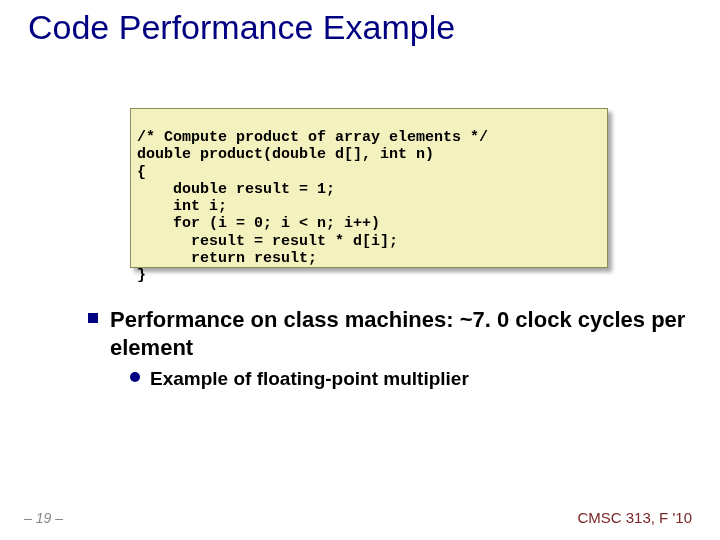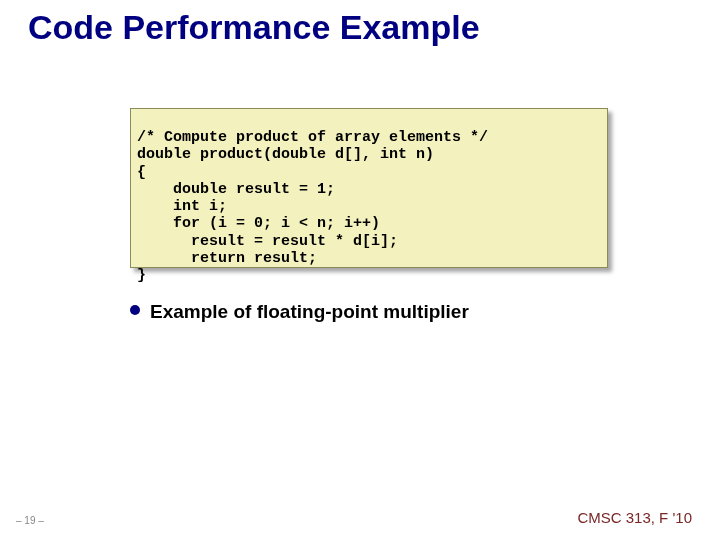--- a/index.html
+++ b/index.html
@@ -15,21 +15,21 @@
     position: relative;
     width: 720px;
     height: 540px;
     box-sizing: border-box;
   }
   .title {
     position: absolute;
     top: 8px;
     left: 28px;
     font-size: 34px;
-    font-weight: bold;
+    font-weight: normal;
     color: #000080;
   }
   .codebox {
     position: absolute;
     top: 108px;
     left: 130px;
     width: 478px;
     height: 160px;
     background: #f3f1bd;
     border: 1px solid #8a8a5a;
@@ -79,24 +79,25 @@
     position: absolute;
     left: 0;
     top: 5px;
     width: 10px;
     height: 10px;
     border-radius: 50%;
     background: #000080;
   }
   .footer-left {
     position: absolute;
-    left: 16px;
+    left: 24px;
     bottom: 14px;
-    font-size: 10px;
+    font-size: 14px;
     color: #888;
+    font-style: italic;
   }
   .footer-right {
     position: absolute;
     right: 28px;
     bottom: 14px;
     font-size: 15px;
     color: #7a2626;
   }
 </style>
 </head>
@@ -110,19 +111,20 @@
 double product(double d[], int n)
 {
     double result = 1;
     int i;
     for (i = 0; i &lt; n; i++)
       result = result * d[i];
       return result;
 }</div>
 
   <div class="bullets">
+    <div class="b1">Performance on class machines: ~7. 0 clock cycles per element</div>
     <div class="b2">Example of floating-point multiplier</div>
   </div>
 
   <div class="footer-left">– 19 –</div>
   <div class="footer-right">CMSC 313, F '10</div>
 
 </div>
 
 </body></html>

